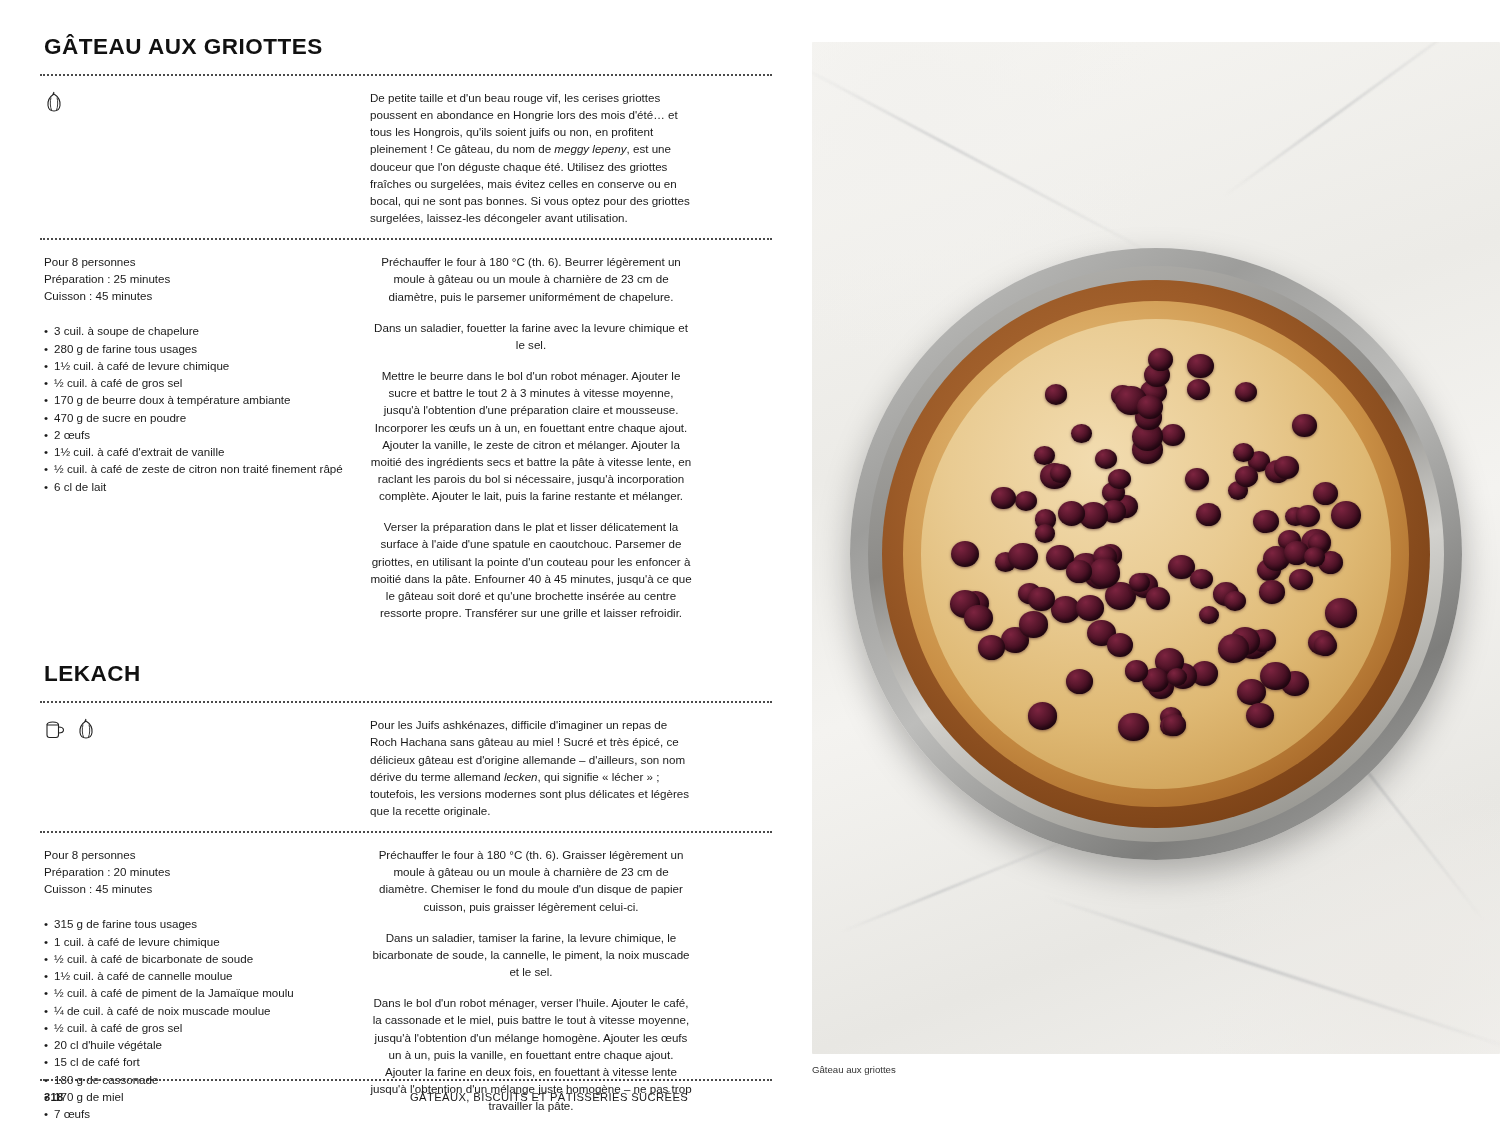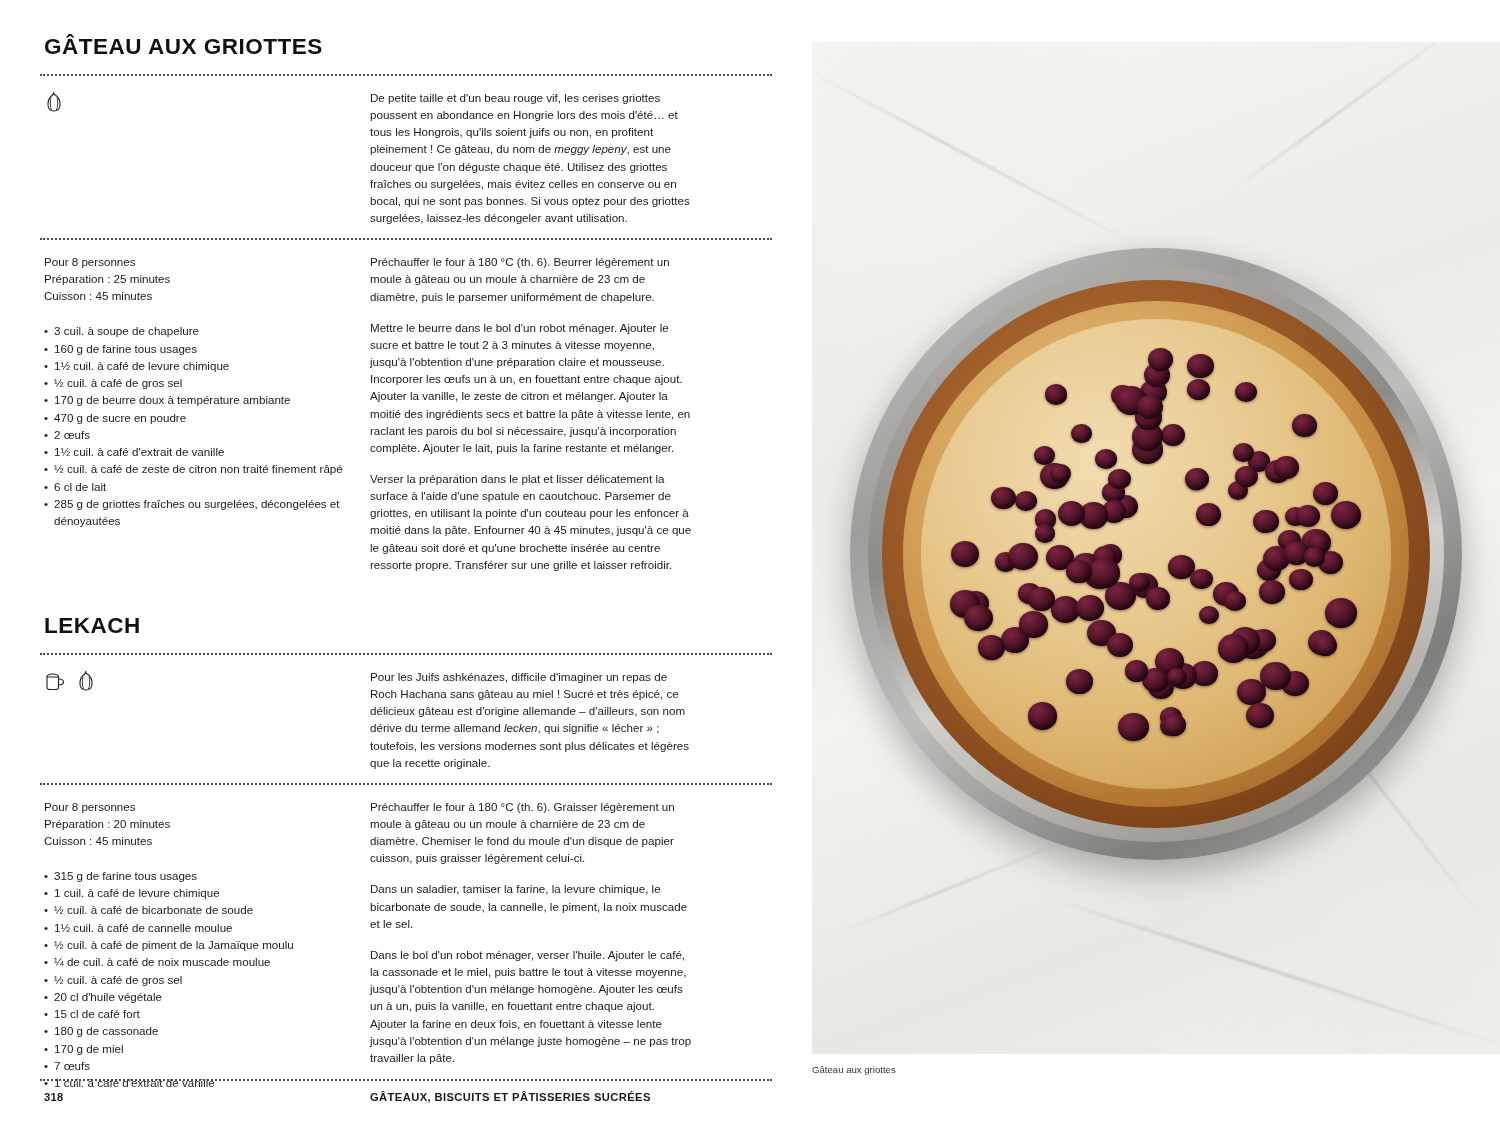--- a/index.html
+++ b/index.html
@@ -95,20 +95,21 @@
     content: "•";
     position: absolute;
     left: 0;
     top: 0;
   }
 
   .steps-col {
     width: 322px;
     font-size: 11.6px;
     line-height: 1.48;
+    text-align: center;
   }
   .steps-col p { margin: 0 0 14px 0; }
   .steps-col p:last-child { margin-bottom: 0; }
 
   
   .ico { display: block; }
 
   
   .footer {
     position: absolute;
@@ -116,21 +117,21 @@
     right: 40px;
     bottom: 22px;
   }
   .footer .dotted { margin-bottom: 10px; }
   .footer-inner {
     display: flex;
     font-size: 11.2px;
     letter-spacing: 0.3px;
   }
   .page-num { width: 330px; padding-left: 4px; font-weight: bold; }
-  .section-name { width: 322px; font-weight: bold; letter-spacing: 0.4px; }
+  .section-name { width: 322px; font-weight: normal; letter-spacing: 0.4px; margin-left: 40px; }
 
   
   .photo-wrap {
     position: relative;
     width: 688px;
     height: 1012px;
   }
   .photo {
     position: absolute;
     left: 0; top: 0;
@@ -246,35 +247,35 @@
       <div class="dotted"></div>
 
       <div class="body-row">
         <div class="meta-col">
           <div class="meta-line">Pour 8 personnes</div>
           <div class="meta-line">Préparation : 25 minutes</div>
           <div class="meta-line">Cuisson : 45 minutes</div>
 
           <ul class="ingredients">
             <li>3 cuil. à soupe de chapelure</li>
-            <li>160 g de farine tous usages</li>
+            <li>280 g de farine tous usages</li>
             <li>1½ cuil. à café de levure chimique</li>
             <li>½ cuil. à café de gros sel</li>
             <li>170 g de beurre doux à température ambiante</li>
             <li>470 g de sucre en poudre</li>
             <li>2 œufs</li>
             <li>1½ cuil. à café d'extrait de vanille</li>
             <li>½ cuil. à café de zeste de citron non traité finement râpé</li>
             <li>6 cl de lait</li>
-            <li>285 g de griottes fraîches ou surgelées, décongelées et dénoyautées</li>
           </ul>
         </div>
 
         <div class="steps-col">
           <p>Préchauffer le four à 180 °C (th. 6). Beurrer légèrement un moule à gâteau ou un moule à charnière de 23 cm de diamètre, puis le parsemer uniformément de chapelure.</p>
+          <p>Dans un saladier, fouetter la farine avec la levure chimique et le sel.</p>
           <p>Mettre le beurre dans le bol d'un robot ménager. Ajouter le sucre et battre le tout 2 à 3 minutes à vitesse moyenne, jusqu'à l'obtention d'une préparation claire et mousseuse. Incorporer les œufs un à un, en fouettant entre chaque ajout. Ajouter la vanille, le zeste de citron et mélanger. Ajouter la moitié des ingrédients secs et battre la pâte à vitesse lente, en raclant les parois du bol si nécessaire, jusqu'à incorporation complète. Ajouter le lait, puis la farine restante et mélanger.</p>
           <p>Verser la préparation dans le plat et lisser délicatement la surface à l'aide d'une spatule en caoutchouc. Parsemer de griottes, en utilisant la pointe d'un couteau pour les enfoncer à moitié dans la pâte. Enfourner 40 à 45 minutes, jusqu'à ce que le gâteau soit doré et qu'une brochette insérée au centre ressorte propre. Transférer sur une grille et laisser refroidir.</p>
         </div>
       </div>
     </div>
 
     <div id="lekach-block" style="margin-top: 40px;">
       <h1 class="recipe-title">LEKACH</h1>
       <div class="dotted"></div>
 

